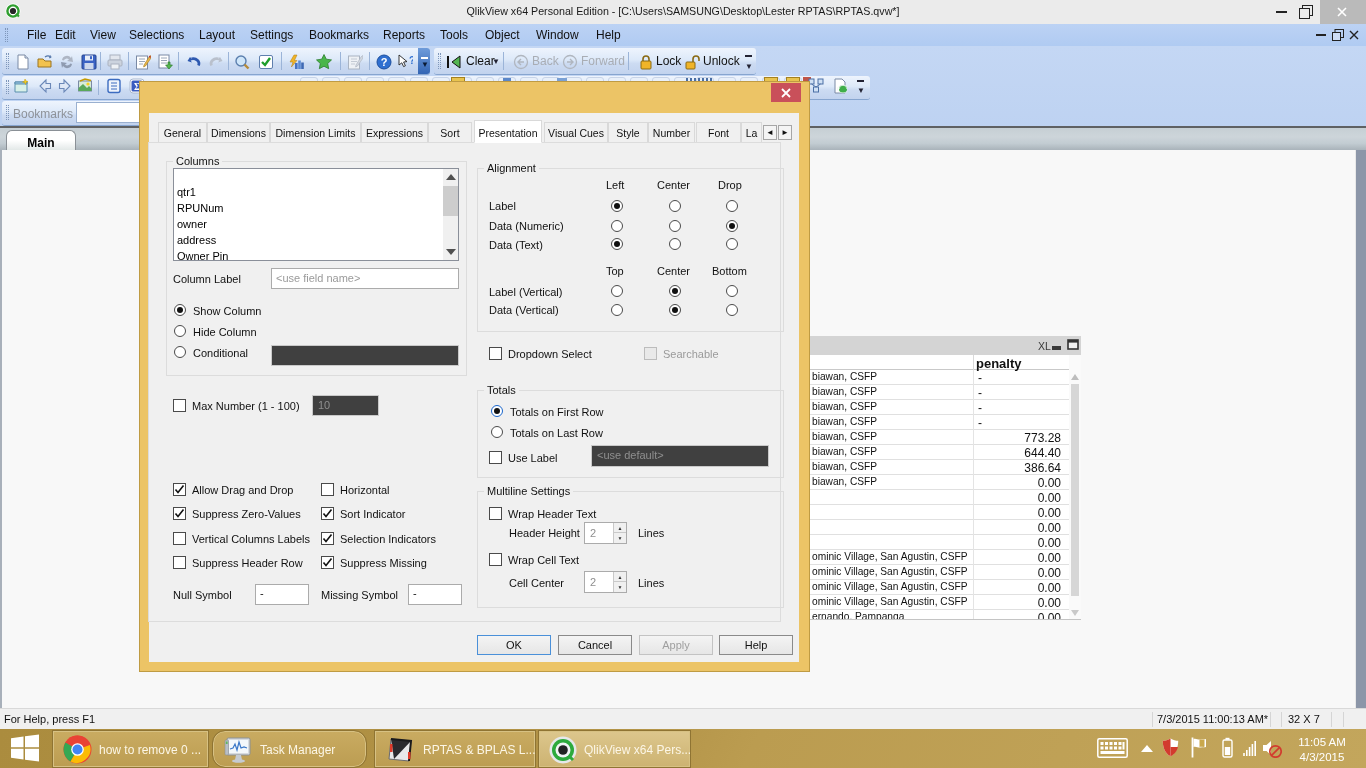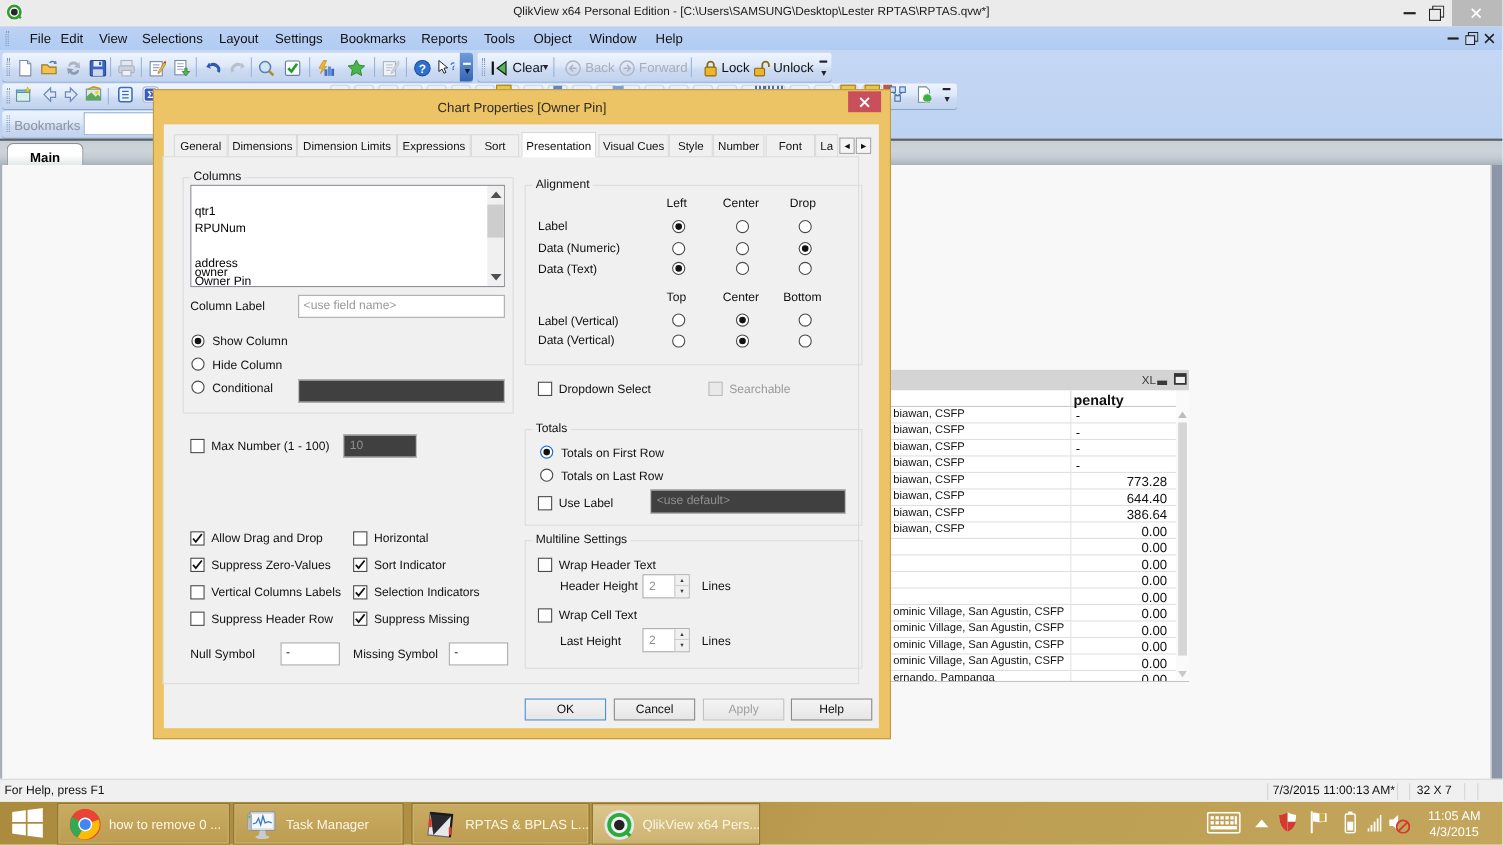--- a/index.html
+++ b/index.html
@@ -447,21 +447,21 @@
       <path d="M14.5 14.5 L2.4 7.5 A14 14 0 0 0 7.5 26.6 Z" fill="#34a853"></path>
       <path d="M14.5 14.5 L7.5 26.6 A14 14 0 0 0 26.9 10 Z" fill="#fbbc05"></path>
       <path d="M14.5 0.5 A14 14 0 0 1 26.9 10 L14.5 10 Z" fill="#e94335"></path>
       <path d="M2.4 7.5 A14 14 0 0 1 14.5 0.5 L14.5 10 Z" fill="#e94335"></path>
       <circle cx="14.5" cy="14.5" r="6.3" fill="#fff"></circle>
       <circle cx="14.5" cy="14.5" r="5" fill="#4285f4"></circle>
     </svg>
     <span class="lbl" style="left:45px;">how to remove 0 ...</span>
   </div>
 
-  <div class="tbtn" style="left:213px;width:153px;">
+  <div class="tbtn" style="left:213px;width:153px;border-radius:12px;">
     <svg class="abs" style="left:9px;top:4px;" width="28" height="28" viewBox="0 0 28 28">
       <rect x="4" y="2" width="23" height="17" rx="1.5" fill="#d7dbe0" stroke="#8a9096"></rect>
       <rect x="6" y="4" width="19" height="13" fill="#f4f8fb"></rect>
       <path d="M7 13 L10 12 L12 8 L14 14 L16 6 L18 12 L21 11 L24 12" fill="none" stroke="#3c78c8" stroke-width="1.2"></path>
       <rect x="2" y="4" width="3.5" height="15" rx="1" fill="#b8bec6" stroke="#8a9096" stroke-width="0.6"></rect>
       <rect x="2.8" y="5.5" width="1.8" height="2.5" fill="#5fb85f"></rect>
       <path d="M13 19 L12 24 L19 24 L18 19 Z" fill="#c6cbd2"></path>
       <ellipse cx="15.5" cy="25" rx="6.5" ry="1.8" fill="#c6cbd2"></ellipse>
     </svg>
     <span class="lbl" style="left:46px;">Task Manager</span>
@@ -534,21 +534,20 @@
   <svg class="abs" style="left:1262px;top:9px;" width="20" height="20" viewBox="0 0 20 20">
       <path d="M1 7 H4.5 L9 3 V17 L4.5 13 H1 Z" fill="#fff"></path>
       <circle cx="13.5" cy="13.5" r="5.7" fill="none" stroke="#d23b2e" stroke-width="1.7"></circle>
       <path d="M9.6 17.4 L17.4 9.6" stroke="#d23b2e" stroke-width="1.7"></path>
     </svg>
   <div class="abs" style="left:1289px;top:7px;width:66px;text-align:center;font-size:11.5px;color:#fff;">11:05 AM</div>
   <div class="abs" style="left:1289px;top:22px;width:66px;text-align:center;font-size:11.5px;color:#fff;">4/3/2015</div>
 </div>
 
 <div class="abs" id="dlg">
-  <div class="abs" id="dlgtitle">Chart Properties [Owner Pin]</div>
   <div class="abs" id="dlgclose">
       <svg class="abs" style="left:10px;top:5px;" width="10" height="10" viewBox="0 0 10 10">
         <path d="M1 1 L9 9 M9 1 L1 9" stroke="#fff" stroke-width="1.8"></path>
       </svg>
     </div>
   <div class="abs" id="dlgbody"></div>
 
   <div class="dtab" style="left:18px;width:49px;">General</div>
   <div class="dtab" style="left:67px;width:63px;">Dimensions</div>
   <div class="dtab" style="left:130px;width:91px;">Dimension Limits</div>
@@ -563,21 +562,21 @@
   <div class="abs" style="left:623px;top:43px;width:14px;height:15px;background:#f4f4f4;border:1px solid #a6a6a6;font-size:8px;text-align:center;color:#111;padding-top:2px;">◄</div>
   <div class="abs" style="left:638px;top:43px;width:14px;height:15px;background:#f4f4f4;border:1px solid #a6a6a6;font-size:8px;text-align:center;color:#111;padding-top:2px;">►</div>
 
   <div class="abs" id="dpage"></div>
 
   <div class="gbox" style="left:26px;top:79px;width:301px;height:215px;"></div>
   <div class="glab" style="left:33px;top:73px;">Columns</div>
   <div class="abs" style="left:33px;top:86px;width:286px;height:93px;background:#fff;border:1px solid #8a8f99;overflow:hidden;">
     <div class="abs" style="left:3px;top:17px;font-size:11px;">qtr1</div>
     <div class="abs" style="left:3px;top:33px;font-size:11px;">RPUNum</div>
-    <div class="abs" style="left:3px;top:49px;font-size:11px;margin-top:24px;">owner</div>
+    <div class="abs" style="left:3px;top:49px;font-size:11px;">owner</div>
     <div class="abs" style="left:3px;top:65px;font-size:11px;">address</div>
     <div class="abs" style="left:3px;top:81px;font-size:11px;">Owner Pin</div>
     <div class="abs" style="left:269px;top:0;width:16px;height:91px;background:#f0f0f0;">
       <div class="abs" style="left:3px;top:5px;width:0;height:0;border-left:5px solid transparent;border-right:5px solid transparent;border-bottom:6px solid #505050;"></div>
       <div class="abs" style="left:0px;top:17px;width:16px;height:30px;background:#cdcdcd;"></div>
       <div class="abs" style="left:3px;top:80px;width:0;height:0;border-left:5px solid transparent;border-right:5px solid transparent;border-top:6px solid #505050;"></div>
     </div>
   </div>
   <div class="lbl12" style="left:33px;top:191px;">Column Label</div>
   <div class="tbox" style="left:131px;top:186px;width:188px;height:21px;">
@@ -693,21 +692,21 @@
     <div class="lbl12" style="left:368px;top:426px;">Wrap Header Text</div>
   <div class="lbl12" style="left:369px;top:445px;">Header Height</div>
   <div class="spin" style="left:444px;top:440px;">
       <span class="abs" style="left:5px;top:4px;font-size:11px;color:#8f8f8f;">2</span>
       <span class="sb u">▲</span>
       <span class="sb d">▼</span>
     </div>
   <div class="lbl12" style="left:498px;top:445px;">Lines</div>
   <div class="cb" style="left:349px;top:471px;"></div>
     <div class="lbl12" style="left:368px;top:472px;">Wrap Cell Text</div>
-  <div class="lbl12" style="left:369px;top:495px;">Last Height</div>
+  <div class="lbl12" style="left:369px;top:495px;">Cell Center</div>
   <div class="spin" style="left:444px;top:489px;">
       <span class="abs" style="left:5px;top:4px;font-size:11px;color:#8f8f8f;">2</span>
       <span class="sb u">▲</span>
       <span class="sb d">▼</span>
     </div>
   <div class="lbl12" style="left:498px;top:495px;">Lines</div>
 
   <div class="btn" style="left:337px;top:553px;border:1px solid #4a90d9;">OK</div>
   <div class="btn" style="left:418px;top:553px;">Cancel</div>
   <div class="btn" style="left:499px;top:553px;border-color:#c3c3c3;color:#9f9f9f;">Apply</div>

